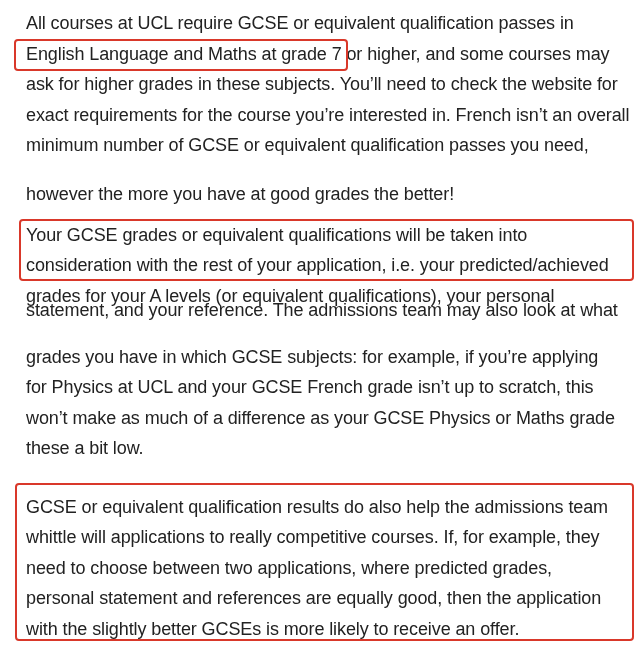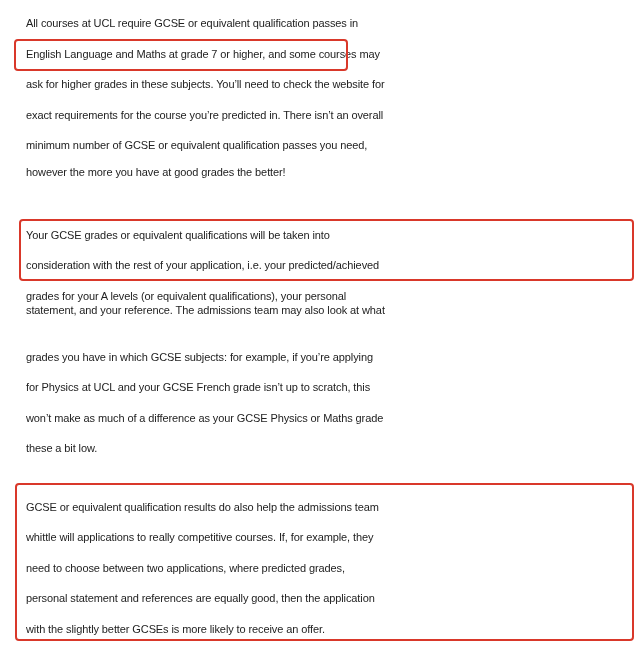--- a/index.html
+++ b/index.html
@@ -1,30 +1,30 @@
 <!DOCTYPE html>
 <html><head>
   <meta charset="utf-8">
   <style>
     html, body { margin: 0; padding: 0; background: #ffffff; }
     body { width: 644px; height: 645px; overflow: hidden; position: relative;
            font-family: "Liberation Sans", sans-serif; color: #222222; }
-    .line { position: absolute; left: 26px; font-size: 11px; white-space: nowrap; line-height: 20px; letter-spacing: -0.1px; }
+    .line { position: absolute; left: 26px; font-size: 18px; white-space: nowrap; line-height: 20px; letter-spacing: -0.1px; }
     .box { position: absolute; border: 2px solid #d9382a; border-radius: 4px; box-sizing: border-box; }
   </style>
 </head>
 <body>
 
 <div>
   <div class="line" style="top:13px">All courses at UCL require GCSE or equivalent qualification passes in</div>
   <div class="line" style="top:44px">English Language and Maths at grade 7 or higher, and some courses may</div>
   <div class="line" style="top:74px">ask for higher grades in these subjects. You’ll need to check the website for</div>
-  <div class="line" style="top:105px">exact requirements for the course you’re predicted in. There isn’t an overall</div>
+  <div class="line" style="top:105px">exact requirements for the course you’re interested in. French isn’t an overall</div>
   <div class="line" style="top:135px">minimum number of GCSE or equivalent qualification passes you need,</div>
-  <div class="line" style="top:162px">however the more you have at good grades the better!</div>
+  <div class="line" style="top:184px">however the more you have at good grades the better!</div>
 </div>
 <div class="box" style="left:14px; top:39px; width:334px; height:32px;"></div>
 
 <div>
   <div class="line" style="top:225px">Your GCSE grades or equivalent qualifications will be taken into</div>
   <div class="line" style="top:255px">consideration with the rest of your application, i.e. your predicted/achieved</div>
   <div class="line" style="top:286px">grades for your A levels (or equivalent qualifications), your personal</div>
   <div class="line" style="top:300px">statement, and your reference. The admissions team may also look at what</div>
   <div class="line" style="top:347px">grades you have in which GCSE subjects: for example, if you’re applying</div>
   <div class="line" style="top:377px">for Physics at UCL and your GCSE French grade isn’t up to scratch, this</div>

